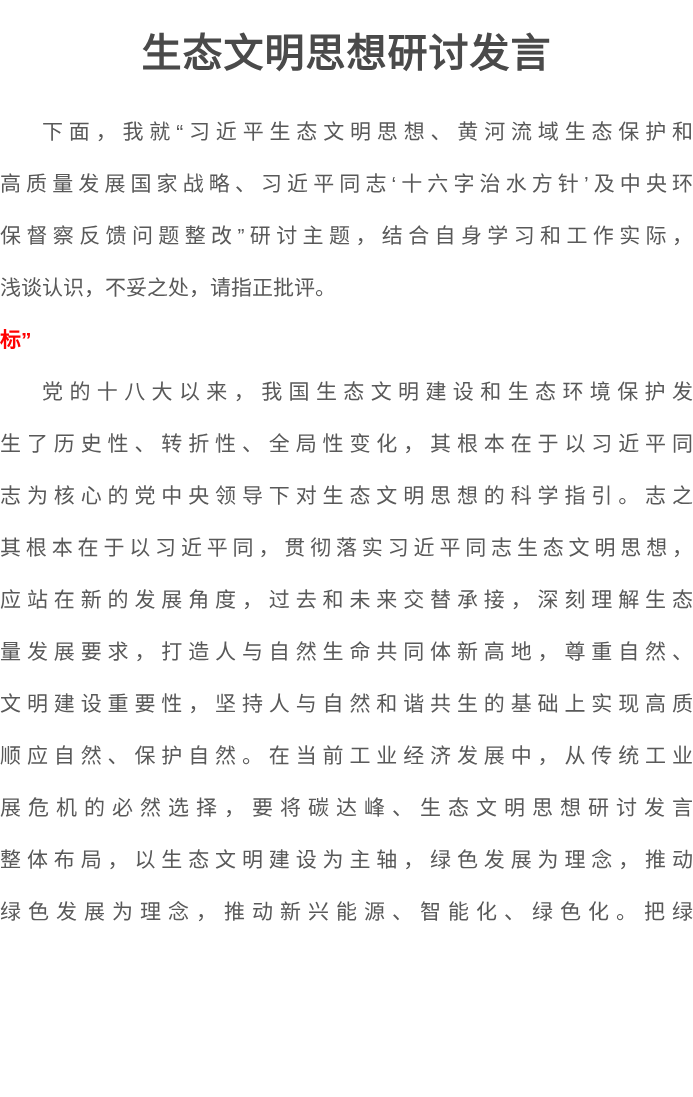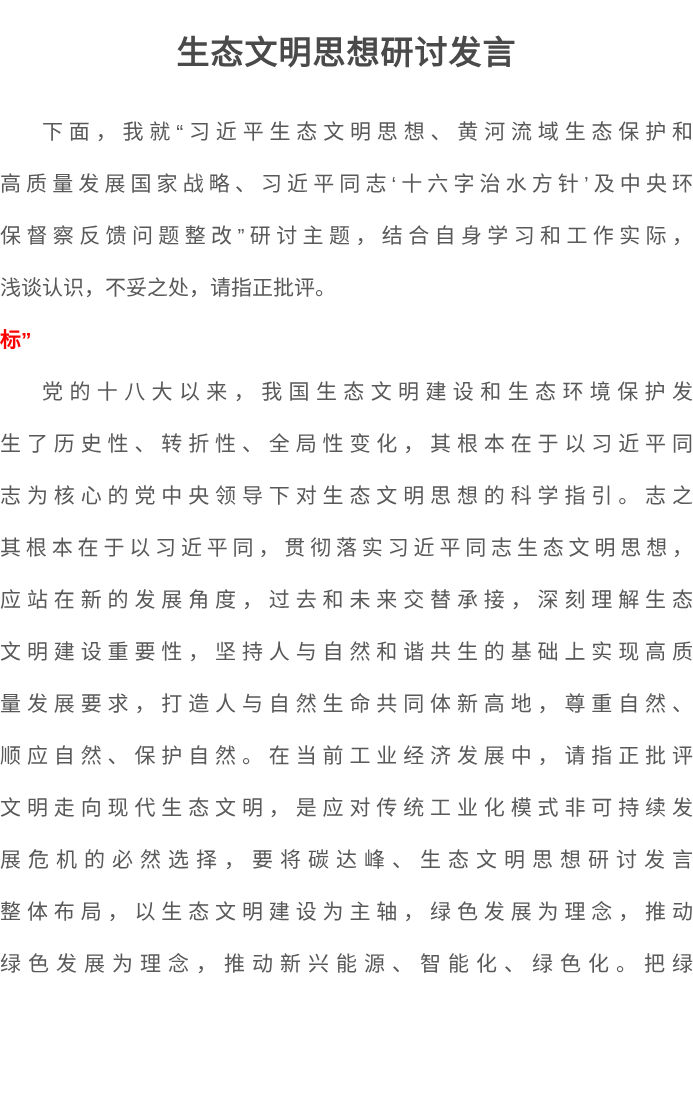--- a/index.html
+++ b/index.html
@@ -16,21 +16,21 @@
   .page {
     width: 693px;
     height: 1097px;
     box-sizing: border-box;
     background: var(--bg-color, #ffffff);
     overflow: hidden;
   }
   .doc-title {
     margin: 27px 0 27px 0;
     line-height: 52px;
-    font-size: 33px;
+    font-size: 40px;
     font-weight: bold;
     text-align: center;
     color: var(--title-color, #4a4a4a);
     letter-spacing: 1px;
   }
   .doc-body {
     width: 693px;
   }
   .block {
     margin: 0;
@@ -71,22 +71,21 @@
       </div>
       <div class="block heading">
         <div class="line">标”</div>
       </div>
       <div class="block paragraph">
         <div class="line justify indent">党的十八大以来，我国生态文明建设和生态环境保护发</div>
         <div class="line justify">生了历史性、转折性、全局性变化，其根本在于以习近平同</div>
         <div class="line justify">志为核心的党中央领导下对生态文明思想的科学指引。志之</div>
         <div class="line justify">其根本在于以习近平同，贯彻落实习近平同志生态文明思想，</div>
         <div class="line justify">应站在新的发展角度，过去和未来交替承接，深刻理解生态</div>
+        <div class="line justify">量发展要求，打造人与自然生命共同体新高地，尊重自然、</div>
         <div class="line justify">文明建设重要性，坚持人与自然和谐共生的基础上实现高质</div>
-        <div class="line justify">量发展要求，打造人与自然生命共同体新高地，尊重自然、</div>
-        <div class="line justify">顺应自然、保护自然。在当前工业经济发展中，请指正批评</div>
-        <div class="line justify">文明走向现代生态文明，是应对传统工业化模式非可持续发</div>
+        <div class="line justify">顺应自然、保护自然。在当前工业经济发展中，从传统工业</div>
         <div class="line justify">展危机的必然选择，要将碳达峰、生态文明思想研讨发言</div>
         <div class="line justify">整体布局，以生态文明建设为主轴，绿色发展为理念，推动</div>
         <div class="line justify">绿色发展为理念，推动新兴能源、智能化、绿色化。把绿</div>
       </div>
     </div>
 </div>
 
 </body></html>

